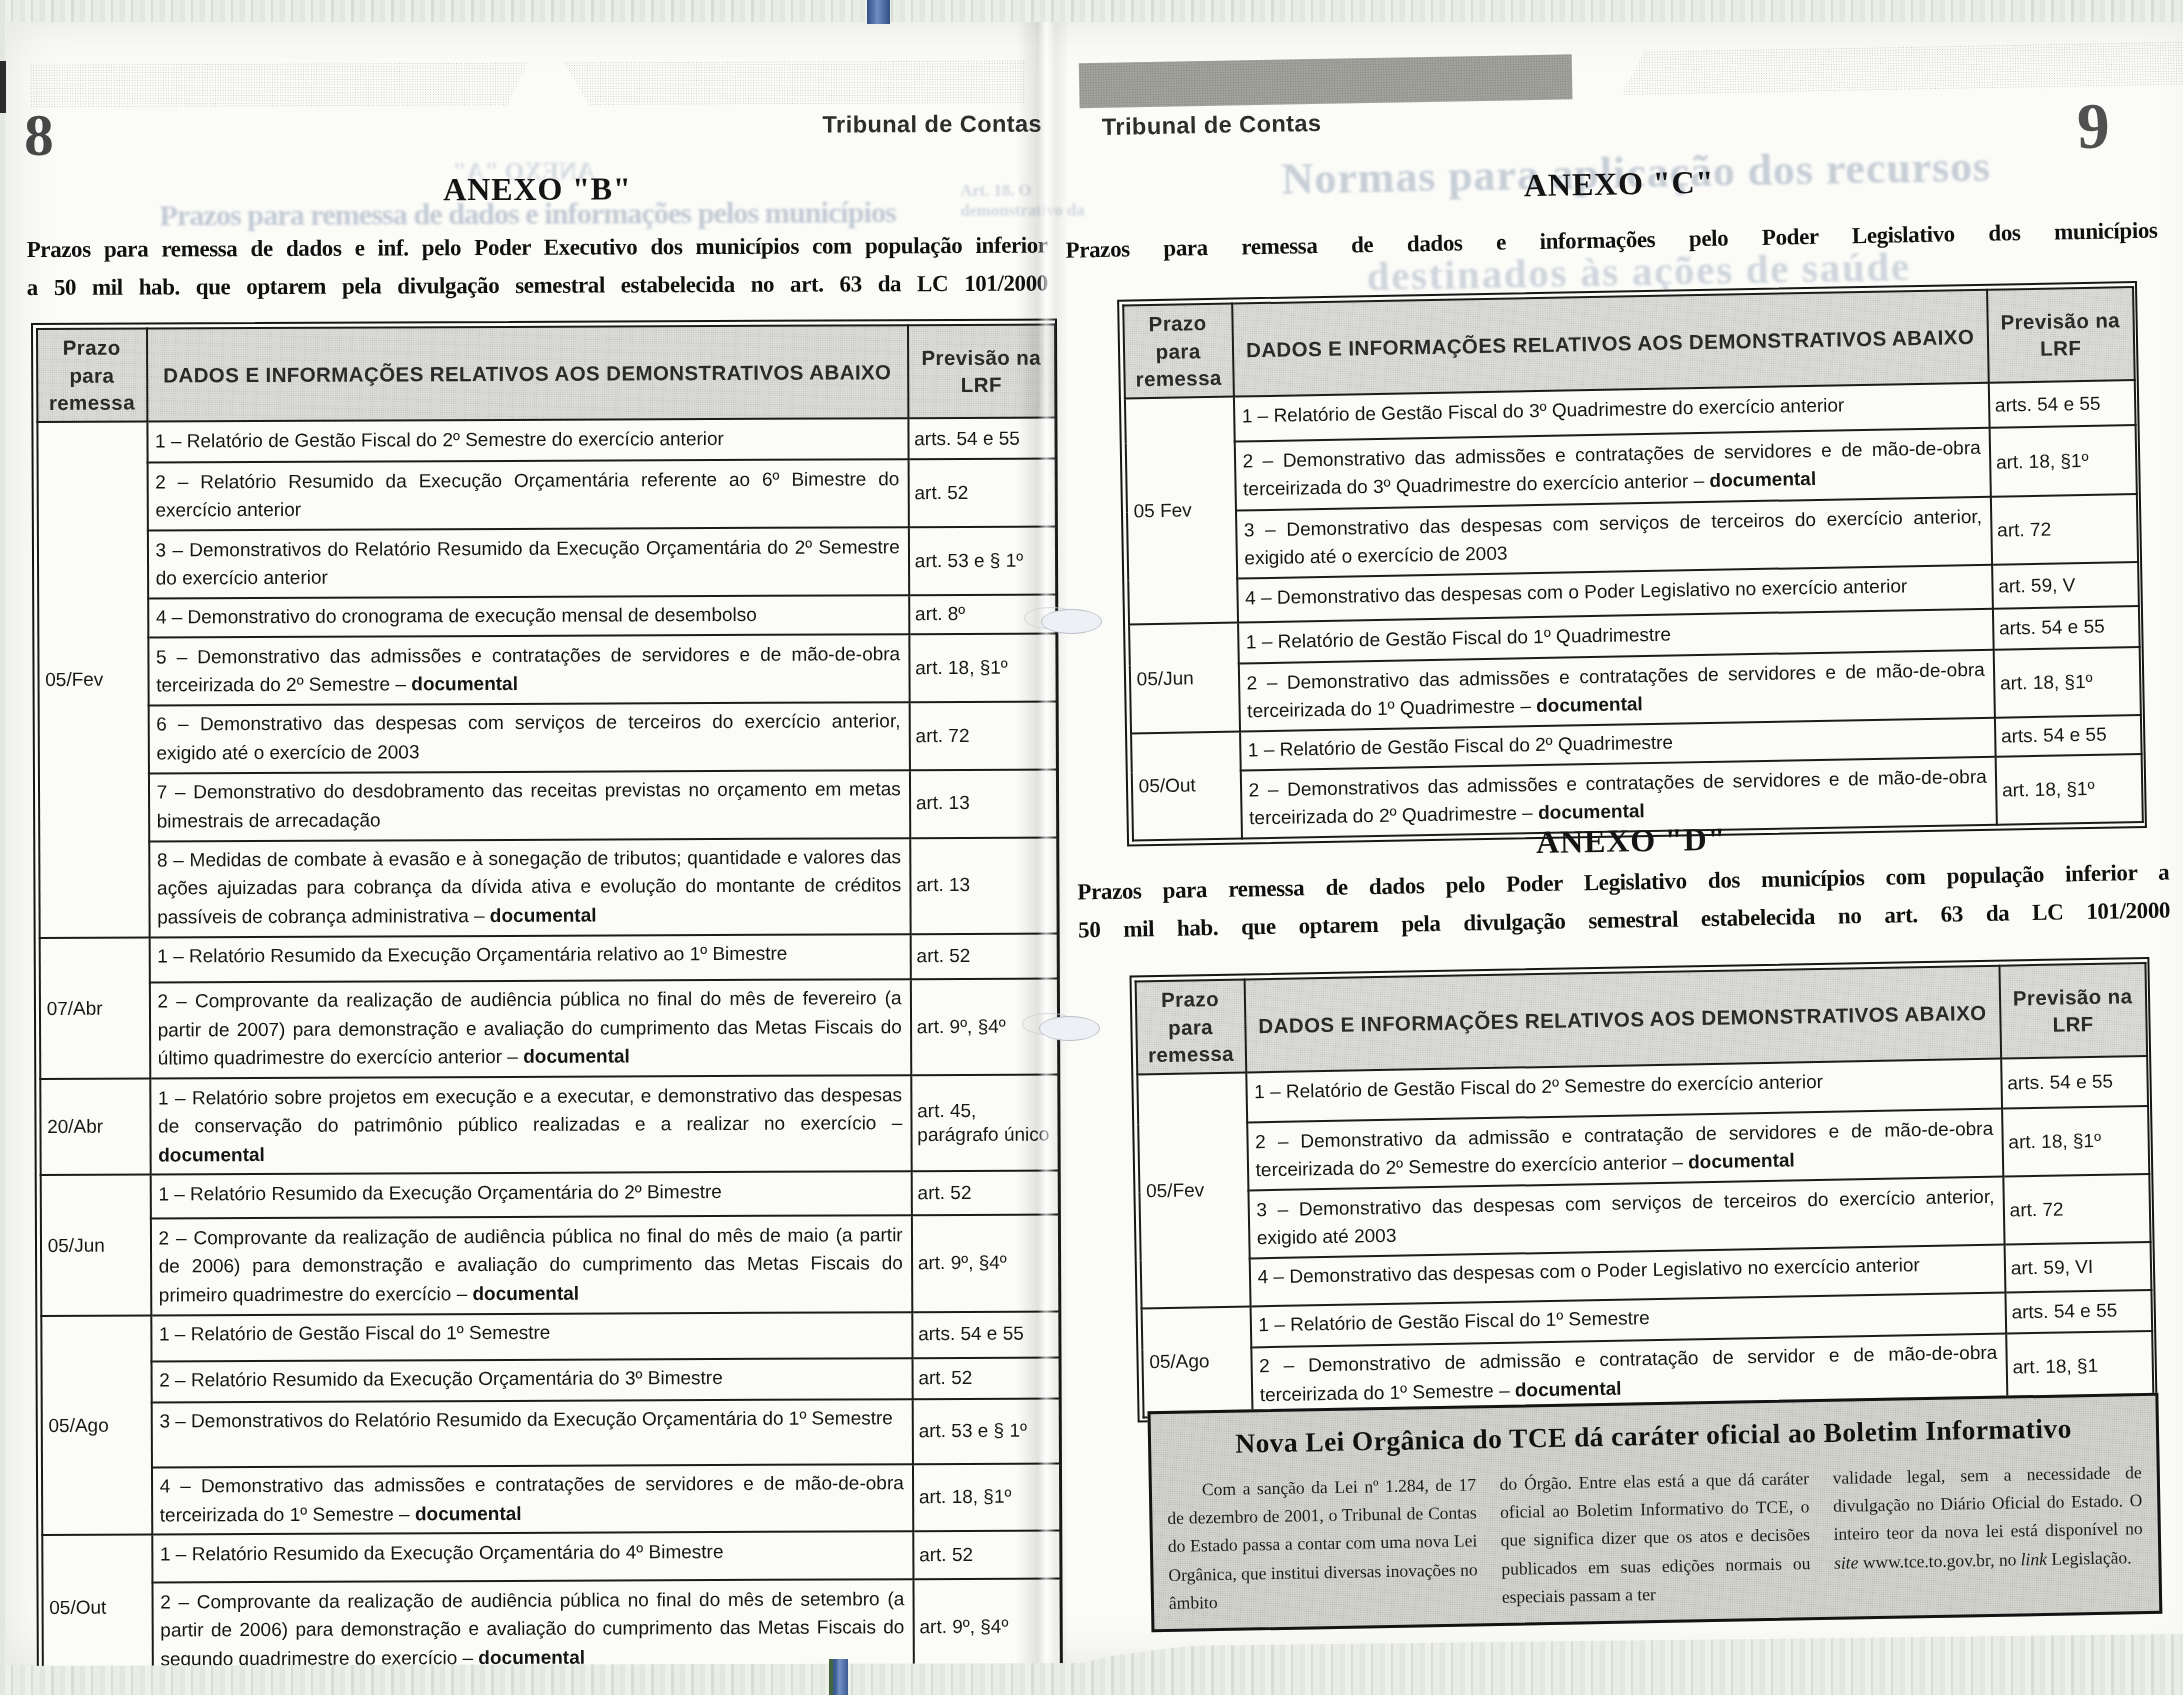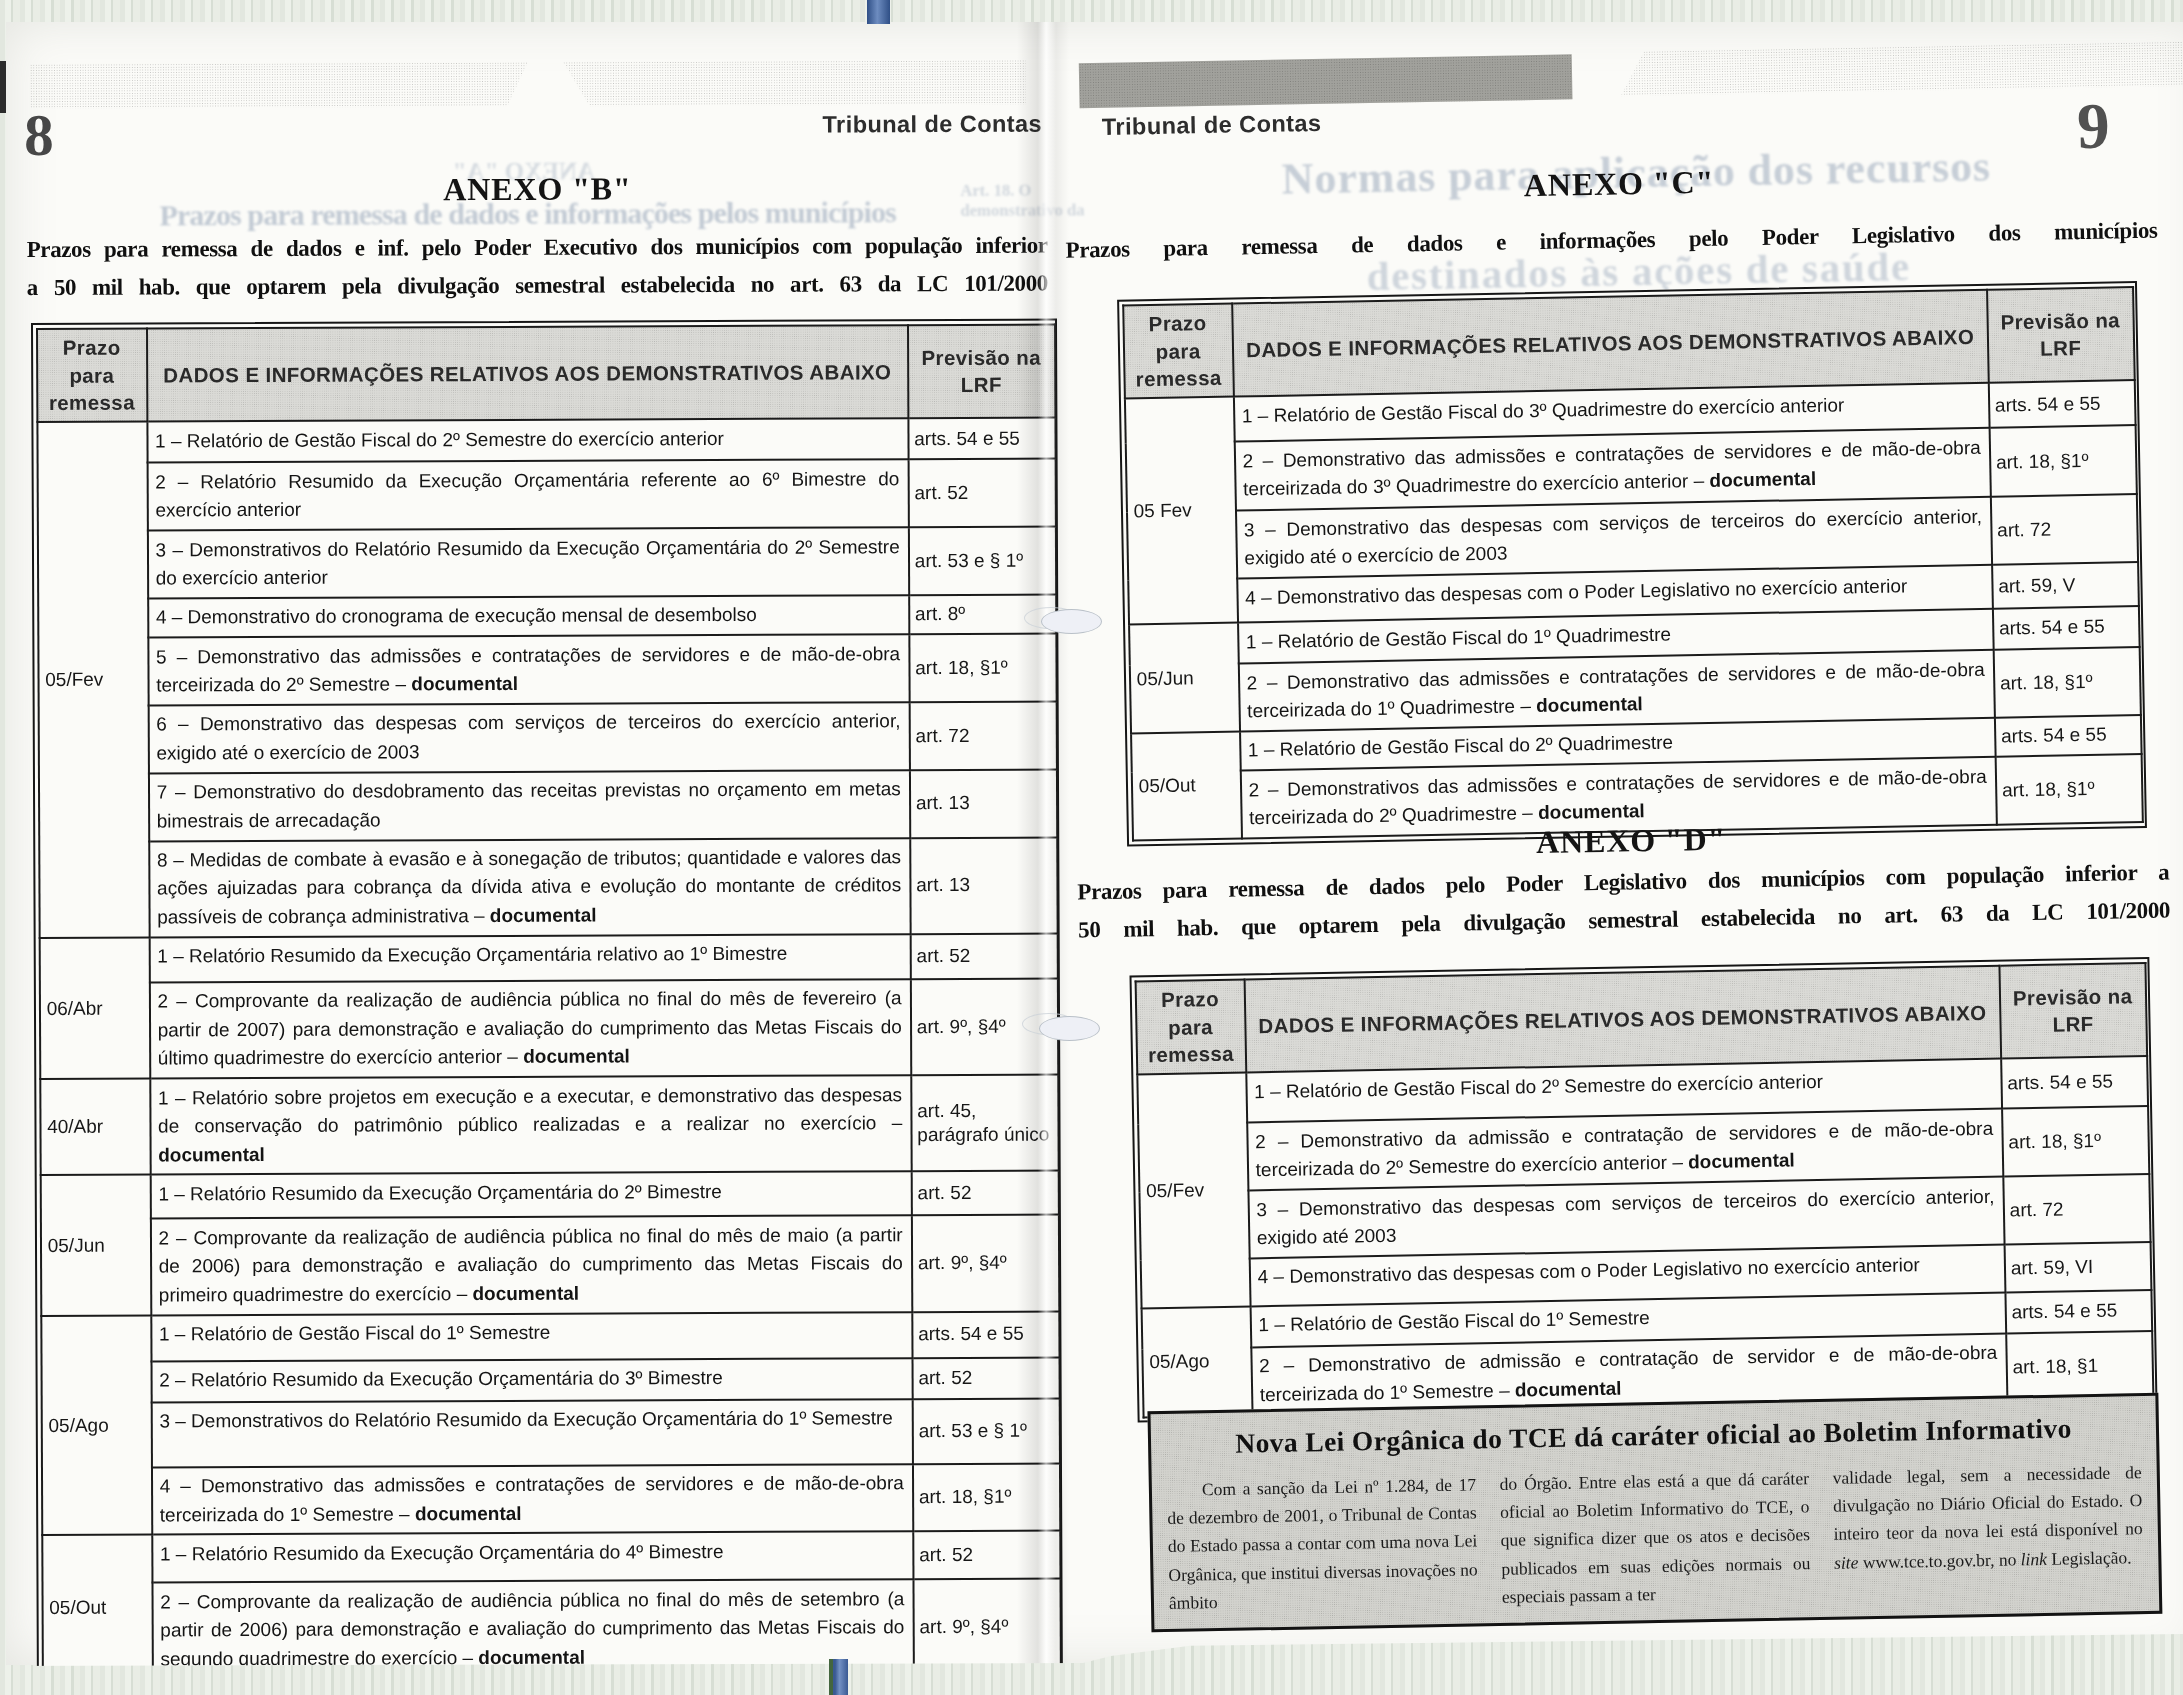--- a/index.html
+++ b/index.html
@@ -152,30 +152,30 @@
             </tr>
             <tr style="height: 64px;">
               <td class="desc">7 – Demonstrativo do desdobramento das receitas previstas no orçamento em metas bimestrais de arrecadação</td>
               <td class="lrf">art. 13</td>
             </tr>
             <tr style="height: 86px;">
               <td class="desc">8 – Medidas de combate à evasão e à sonegação de tributos; quantidade e valores das ações ajuizadas para cobrança da dívida ativa e evolução do montante de créditos passíveis de cobrança administrativa – <b>documental</b></td>
               <td class="lrf">art. 13</td>
             </tr>
             <tr style="height: 45px;">
-              <td class="prazo" rowspan="2">06/Abr</td>
+              <td class="prazo" rowspan="2">07/Abr</td>
               <td class="desc">1 – Relatório Resumido da Execução Orçamentária relativo ao 1º Bimestre</td>
               <td class="lrf">art. 52</td>
             </tr>
             <tr style="height: 86px;">
               <td class="desc">2 – Comprovante da realização de audiência pública no final do mês de fevereiro (a partir de 2007) para demonstração e avaliação do cumprimento das Metas Fiscais do último quadrimestre do exercício anterior – <b>documental</b></td>
               <td class="lrf">art. 9º, §4º</td>
             </tr>
             <tr style="height: 85px;">
-              <td class="prazo" rowspan="1">40/Abr</td>
+              <td class="prazo" rowspan="1">20/Abr</td>
               <td class="desc">1 – Relatório sobre projetos em execução e a executar, e demonstrativo das despesas de conservação do patrimônio público realizadas e a realizar no exercício – <b>documental</b></td>
               <td class="lrf">art. 45, parágrafo único</td>
             </tr>
             <tr style="height: 44px;">
               <td class="prazo" rowspan="2">05/Jun</td>
               <td class="desc">1 – Relatório Resumido da Execução Orçamentária do 2º Bimestre</td>
               <td class="lrf">art. 52</td>
             </tr>
             <tr style="height: 88px;">
               <td class="desc">2 – Comprovante da realização de audiência pública no final do mês de maio (a partir de 2006) para demonstração e avaliação do cumprimento das Metas Fiscais do primeiro quadrimestre do exercício – <b>documental</b></td>

